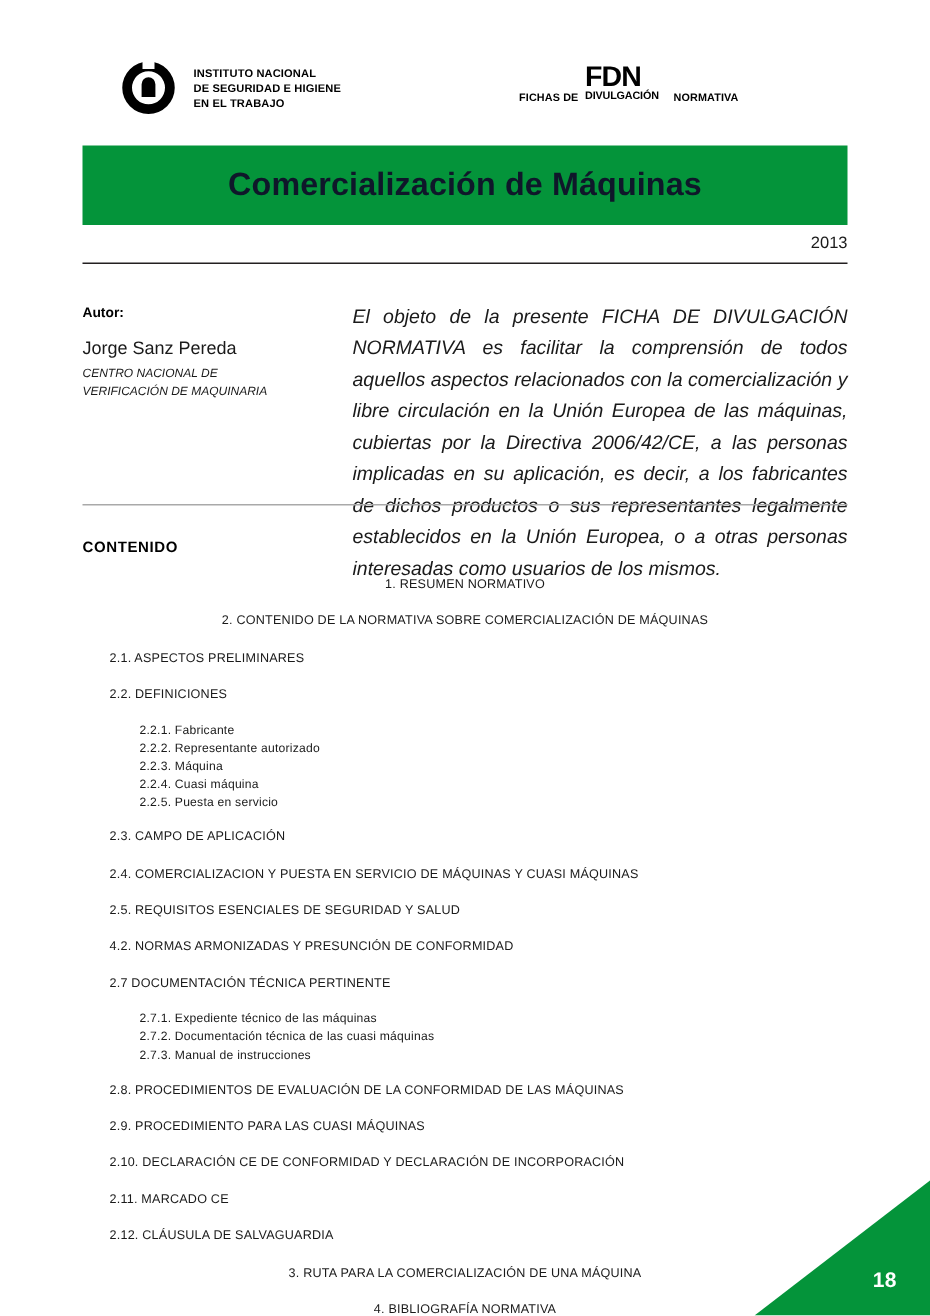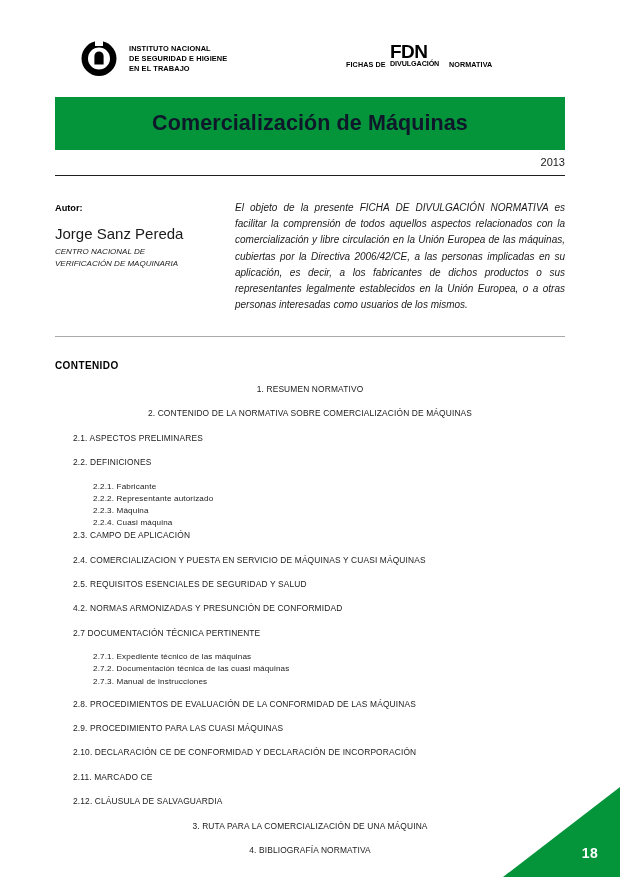--- a/index.html
+++ b/index.html
@@ -161,37 +161,37 @@
     top: 203px;
     width: 165px;
   }
   .author-label {
     font-size: 9.2px;
     font-weight: bold;
     color: #000;
     margin-bottom: 12px;
   }
   .author-name {
-    font-size: 15px;
+    font-size: 12px;
     color: #1a1a1a;
     margin-bottom: 4px;
   }
   .author-org {
     font-size: 8px;
     font-style: italic;
     color: #1a1a1a;
     line-height: 1.45;
   }
 
   .intro {
     position: absolute;
     left: 235px;
     top: 200px;
     width: 330px;
-    font-size: 10px;
+    font-size: 13px;
     font-style: italic;
     line-height: 1.62;
     text-align: justify;
     color: #1a1a1a;
   }
 
   
   .contenido-title {
     position: absolute;
     left: 55px;
@@ -318,20 +318,21 @@
   <div class="contenido-title">CONTENIDO</div>
   <div class="toc">
       <div class="toc-item lvl1">1. RESUMEN NORMATIVO</div>
       <div class="toc-item lvl1">2. CONTENIDO DE LA NORMATIVA SOBRE COMERCIALIZACIÓN DE MÁQUINAS</div>
       <div class="toc-item lvl2">2.1. ASPECTOS PRELIMINARES</div>
       <div class="toc-item lvl2">2.2. DEFINICIONES</div>
       <div class="toc-item lvl3">2.2.1. Fabricante</div>
       <div class="toc-item lvl3">2.2.2. Representante autorizado</div>
       <div class="toc-item lvl3">2.2.3. Máquina</div>
       <div class="toc-item lvl3">2.2.4. Cuasi máquina</div>
+      <div class="toc-item lvl3 last-of-group">2.2.5. Puesta en servicio</div>
       <div class="toc-item lvl2">2.3. CAMPO DE APLICACIÓN</div>
       <div class="toc-item lvl2">2.4. COMERCIALIZACION Y PUESTA EN SERVICIO DE MÁQUINAS Y CUASI MÁQUINAS</div>
       <div class="toc-item lvl2">2.5. REQUISITOS ESENCIALES DE SEGURIDAD Y SALUD</div>
       <div class="toc-item lvl2">4.2. NORMAS ARMONIZADAS Y PRESUNCIÓN DE CONFORMIDAD</div>
       <div class="toc-item lvl2">2.7 DOCUMENTACIÓN TÉCNICA PERTINENTE</div>
       <div class="toc-item lvl3">2.7.1. Expediente técnico de las máquinas</div>
       <div class="toc-item lvl3">2.7.2. Documentación técnica de las cuasi máquinas</div>
       <div class="toc-item lvl3 last-of-group">2.7.3. Manual de instrucciones</div>
       <div class="toc-item lvl2">2.8. PROCEDIMIENTOS DE EVALUACIÓN DE LA CONFORMIDAD DE LAS MÁQUINAS</div>
       <div class="toc-item lvl2">2.9. PROCEDIMIENTO PARA LAS CUASI MÁQUINAS</div>

